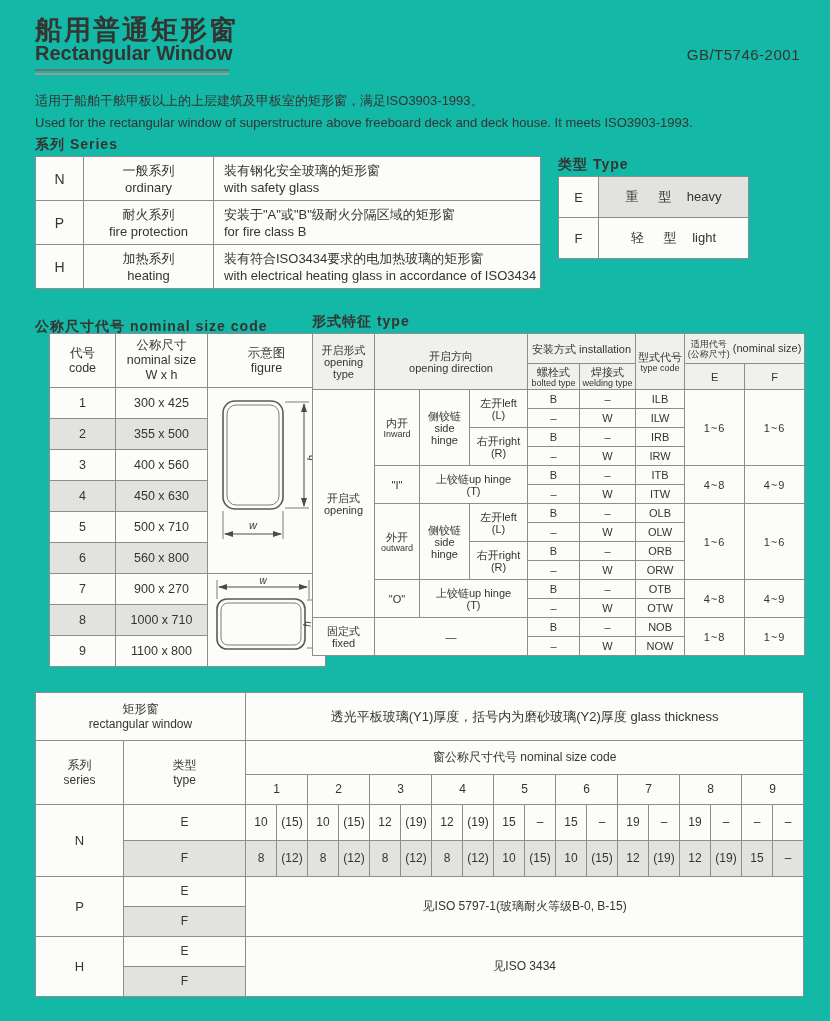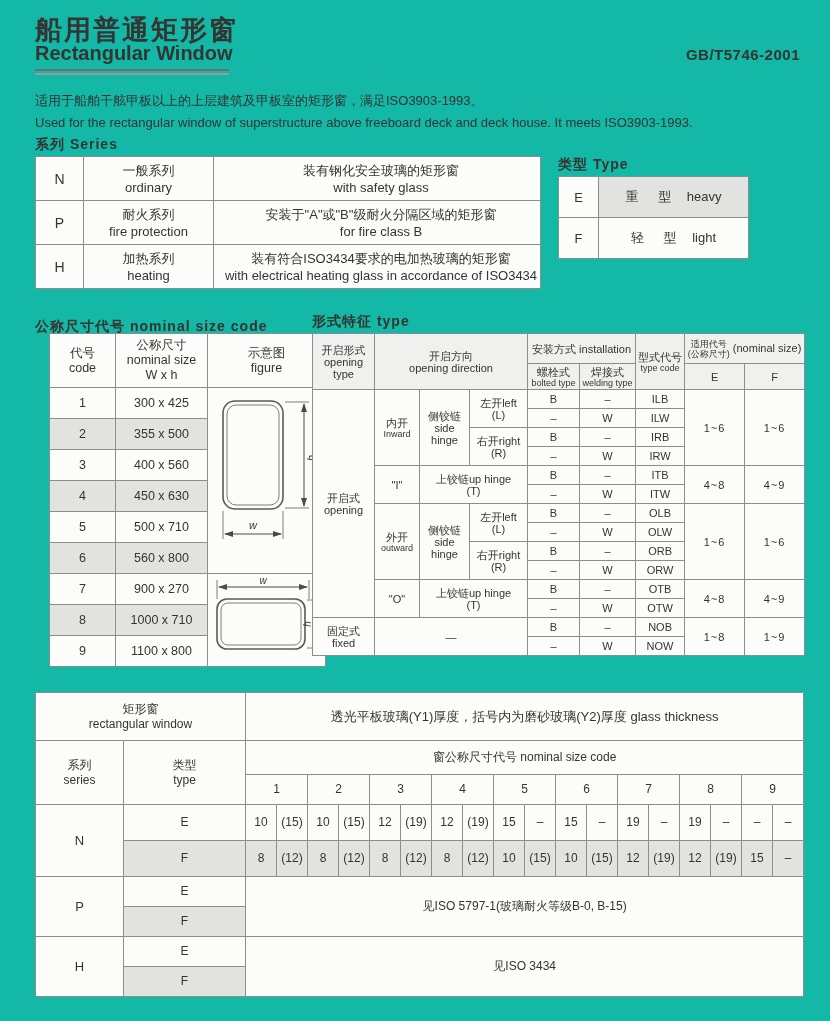--- a/index.html
+++ b/index.html
@@ -10,36 +10,36 @@
     font-family:"Liberation Sans","DejaVu Sans",sans-serif;
     overflow:hidden;
   }
   .abs { position:absolute; }
 
   
   .title-zh { left:35px; top:12px; font-size:27px; font-weight:bold; letter-spacing:2px; }
   .title-en { left:35px; top:42px; font-size:20px; font-weight:bold; }
   .title-rule { left:35px; top:69px; width:194px; height:6px;
     border-top:2px solid #6f6f6d; border-bottom:2px solid #9a9a98; }
-  .standard-no { right:30px; top:46px; font-size:15px; font-weight:bold; letter-spacing:.5px; }
+  .standard-no { right:30px; top:46px; font-size:15px; font-weight:normal; letter-spacing:.5px; }
   .intro { left:35px; top:90px; width:760px; font-size:13px; line-height:22px; }
 
   
   table { border-collapse:collapse; table-layout:fixed; background:#fcfcfa; }
   td { border:1px solid #8d8d8b; text-align:center; vertical-align:middle;
        padding:1px 2px; overflow:hidden; }
   .heading { font-size:14px; font-weight:bold; letter-spacing:1px; }
   .shade { background:#e2e2e0; }
   .hdr { background:#f0f0ee; }
   .en { font-size:inherit; }
 
   
   .series-tbl { left:35px; top:156px; width:505px; font-size:13px; }
   .series-tbl td { height:44px; }
-  .series-tbl .desc { text-align:center; padding-left:10px; line-height:17px; }
+  .series-tbl .desc { text-align:left; padding-left:10px; line-height:17px; }
   .series-tbl .name { line-height:17px; }
   .series-tbl .code { font-size:14px; }
 
   
   .type-tbl { left:558px; top:176px; width:190px; font-size:13px; }
   .type-tbl td { height:41px; }
   .type-tbl .lbl-zh { letter-spacing:8px; margin-right:4px; }
 
   
   .size-tbl { left:49px; top:333px; width:276px; font-size:12.5px; }

